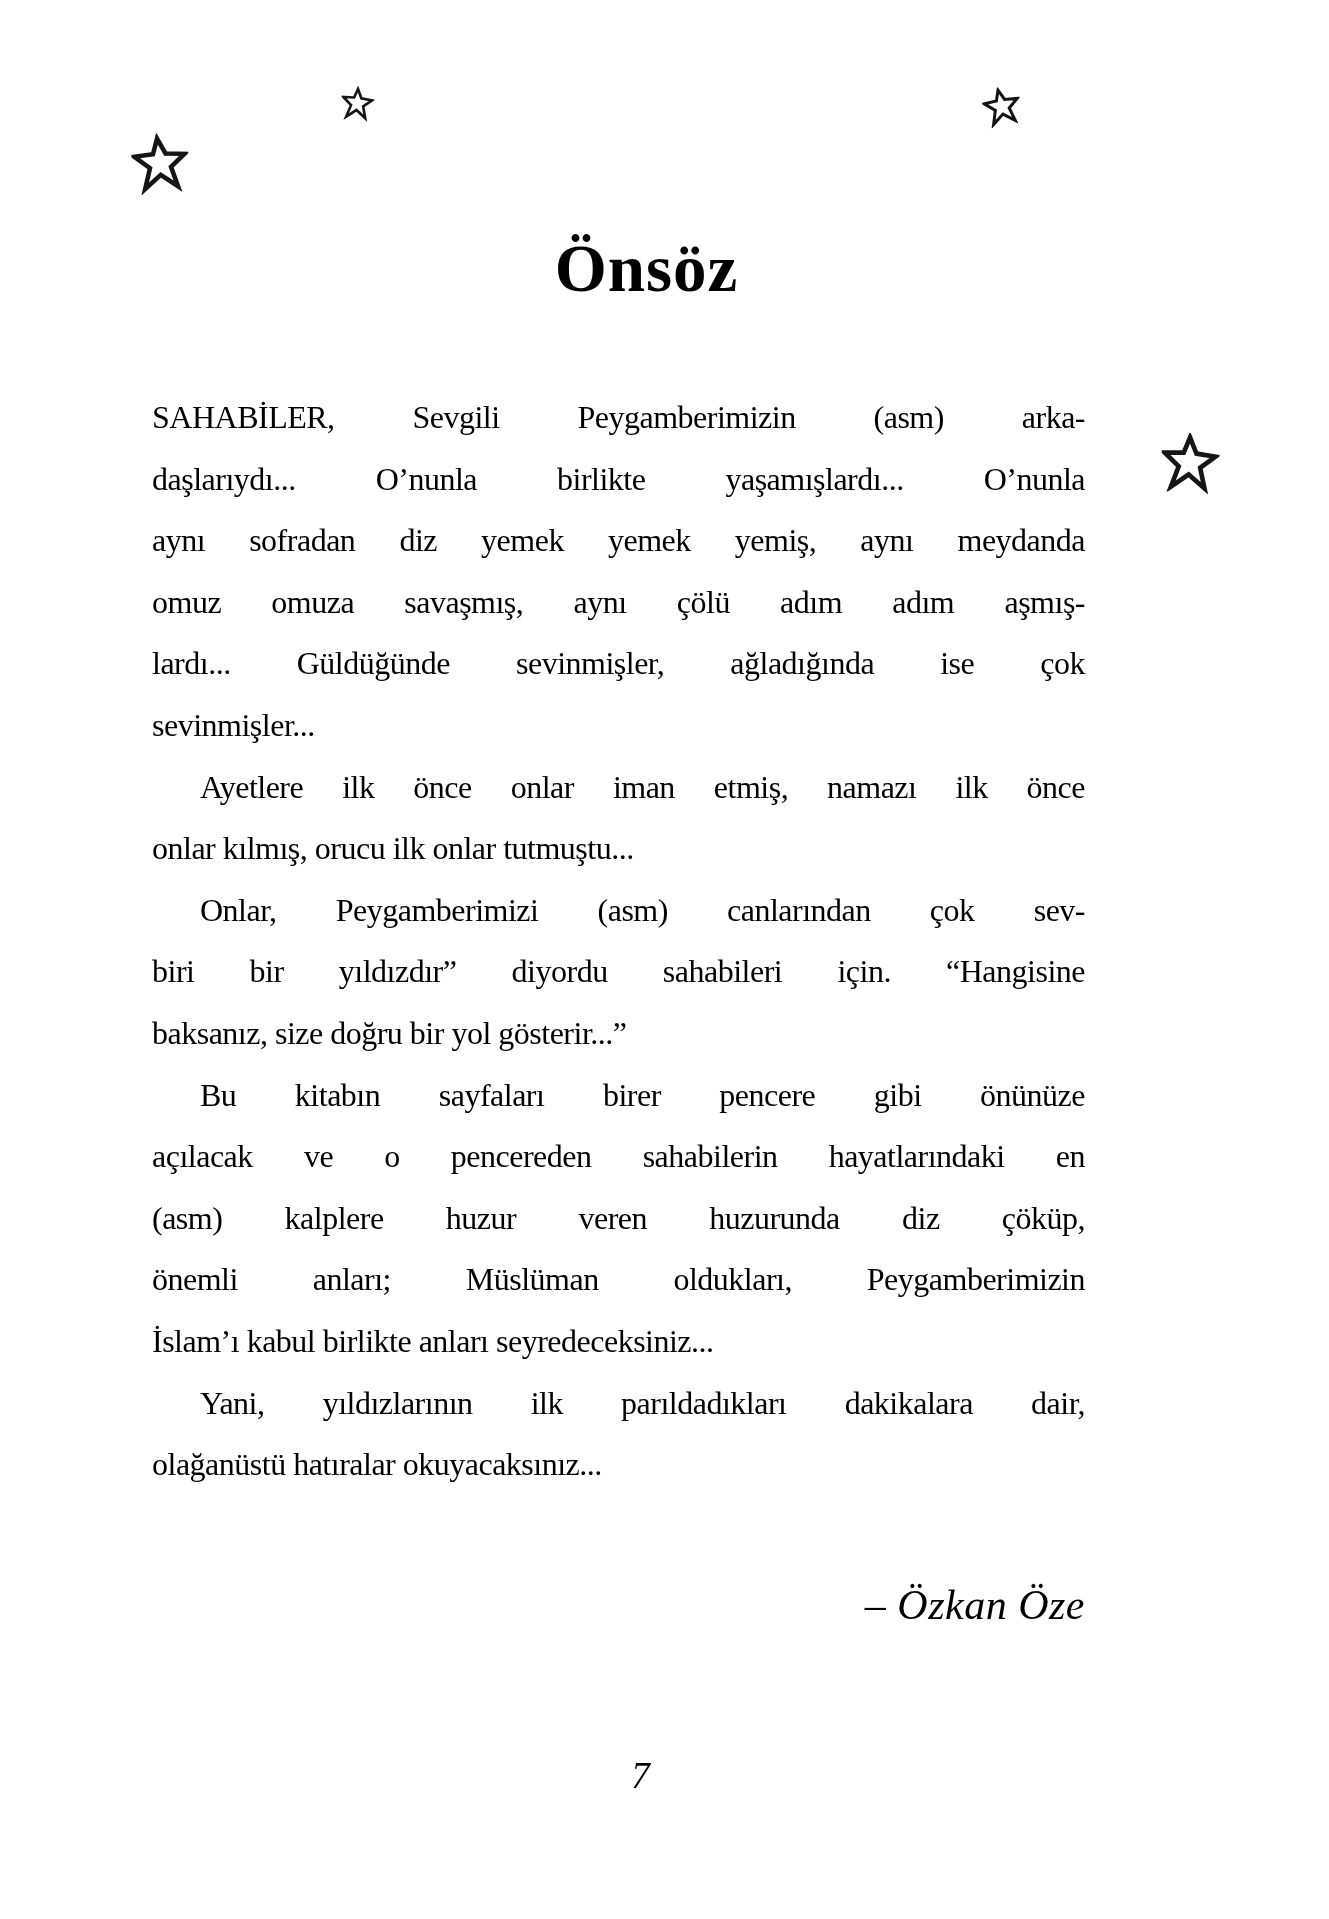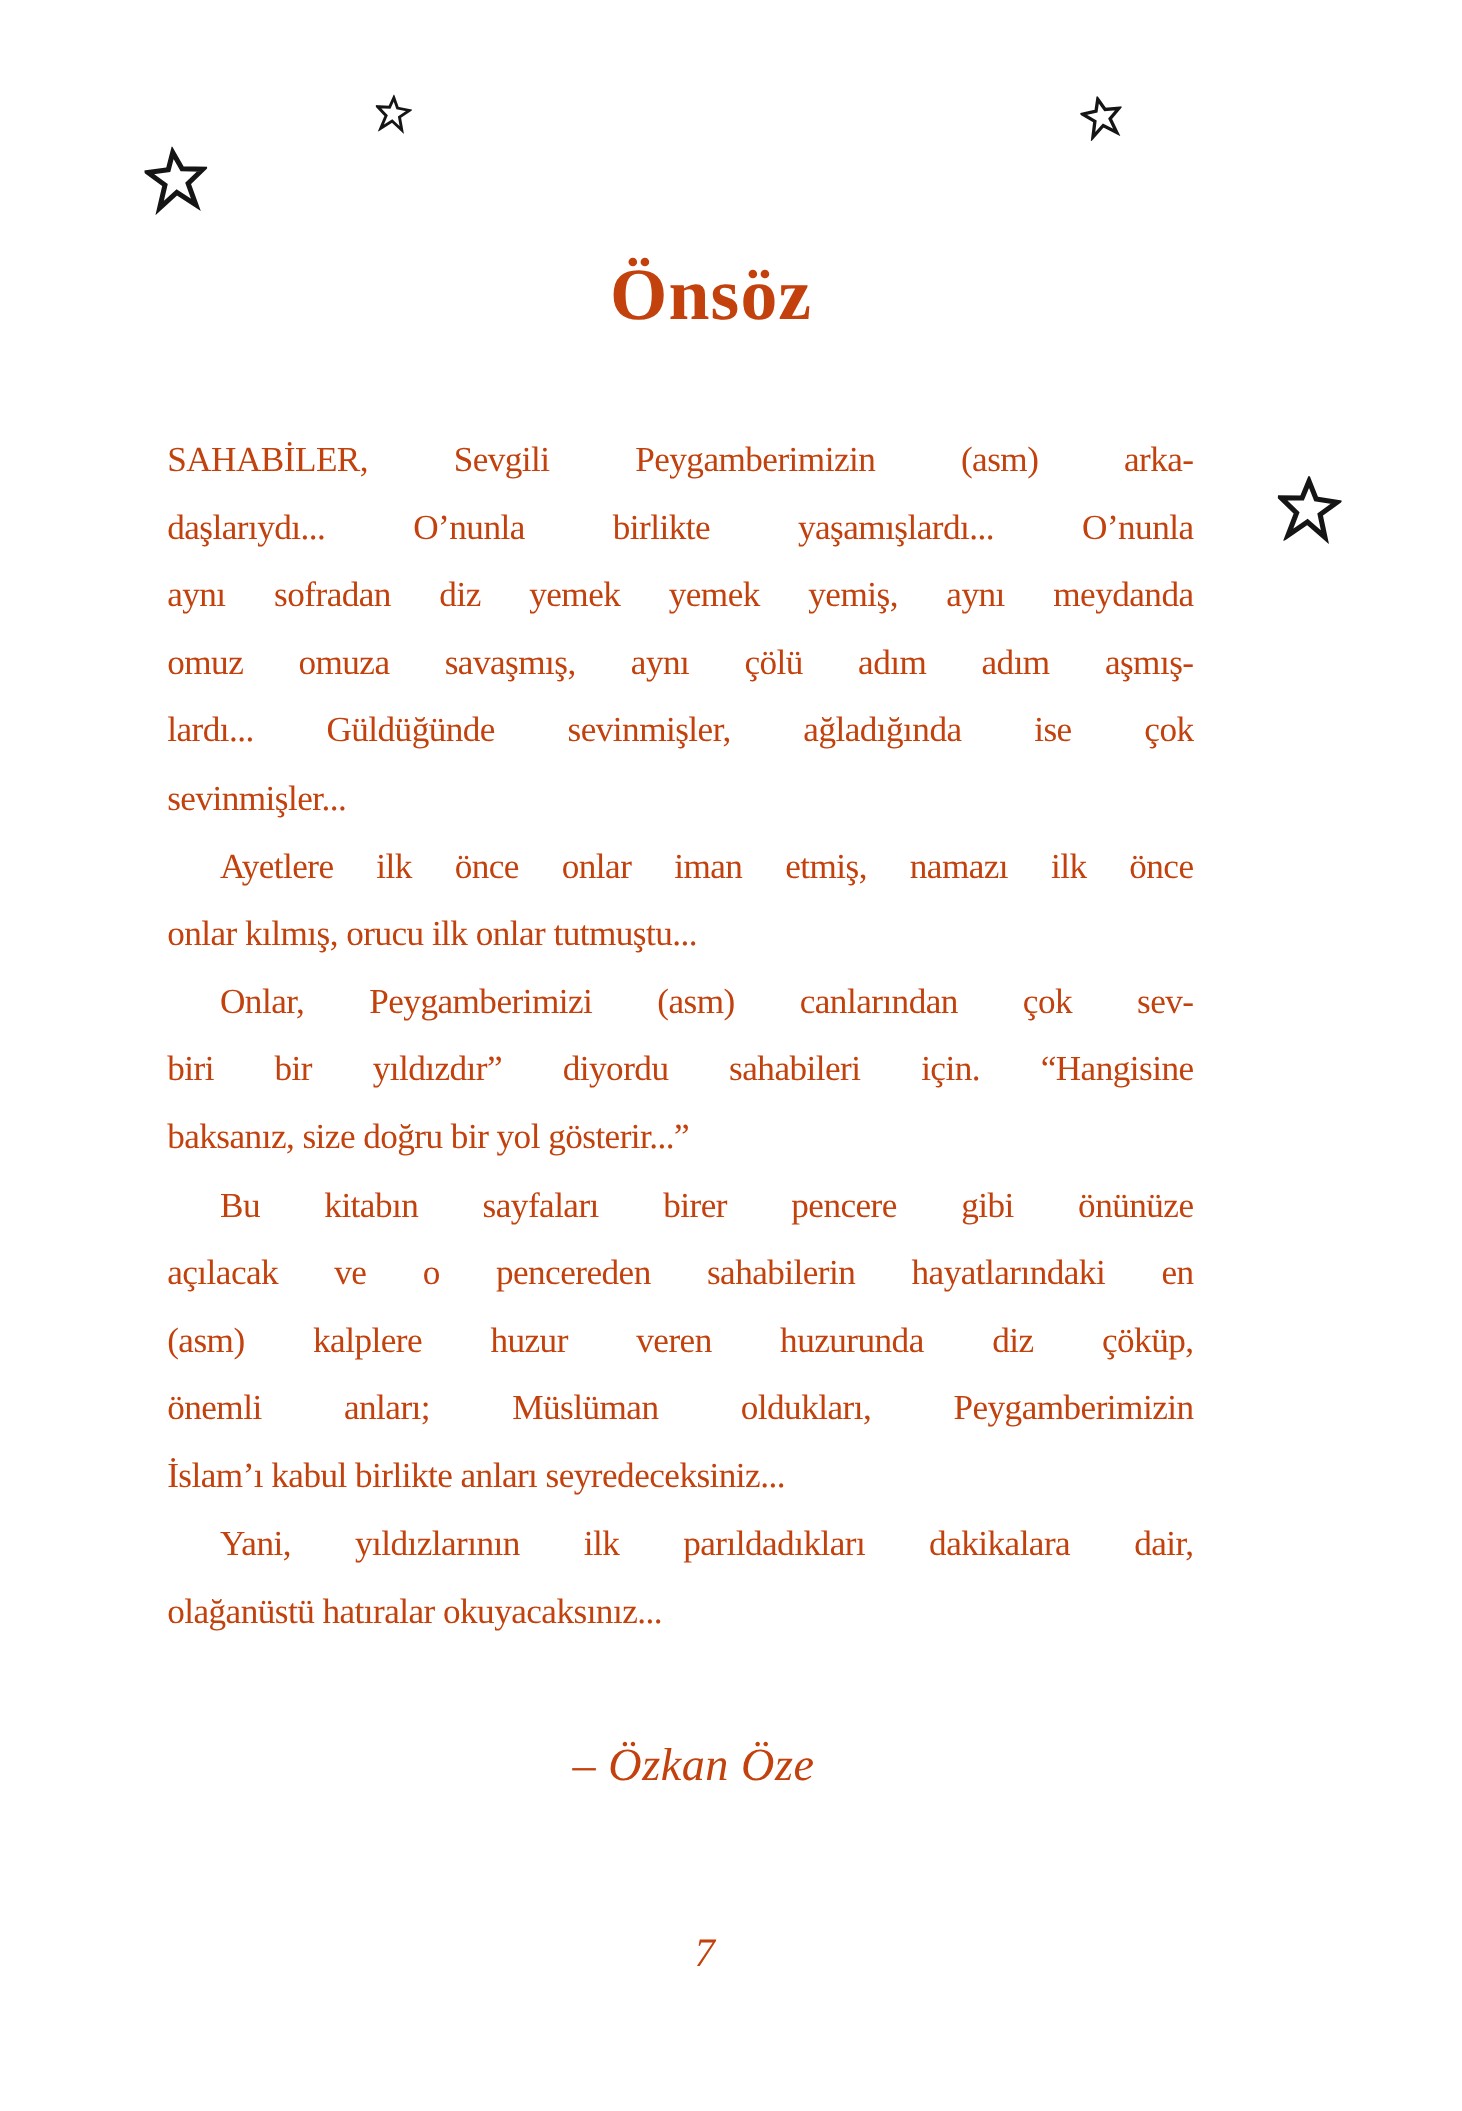--- a/index.html
+++ b/index.html
@@ -1,20 +1,20 @@
 <!DOCTYPE html>
 <html><head>
 <meta charset="utf-8">
 <style>
   html,body{margin:0;padding:0;background:#ffffff;}
   .page{
     position:relative;
     width:1329px;height:1919px;
     background:#ffffff;
-    color:#c2410c;
+    color:#000000;
     font-family:"Liberation Serif", serif;
     overflow:hidden;
   }
   .chapter-title{
     position:absolute;
     left:152px;top:234px;width:933px;
     text-align:center;
     font-size:67px;line-height:68px;font-weight:bold;
     letter-spacing:1px;
     transform:translateX(28px);
@@ -31,22 +31,22 @@
     text-align:left;
     overflow:visible;
   }
   .j{
     text-align:justify;
     text-align-last:justify;
   }
   .indent{ text-indent:48px; }
   .signature{
     position:absolute;
-    left:164px;top:1583px;width:933px;
-    text-align:center;
+    left:152px;top:1583px;width:933px;
+    text-align:right;
     font-style:italic;
     font-size:42px;line-height:44px;
     letter-spacing:0.5px;
   }
   .pageno{
     position:absolute;
     left:152px;top:1757px;width:933px;
     text-align:center;
     font-style:italic;
     font-size:37px;line-height:38px;

